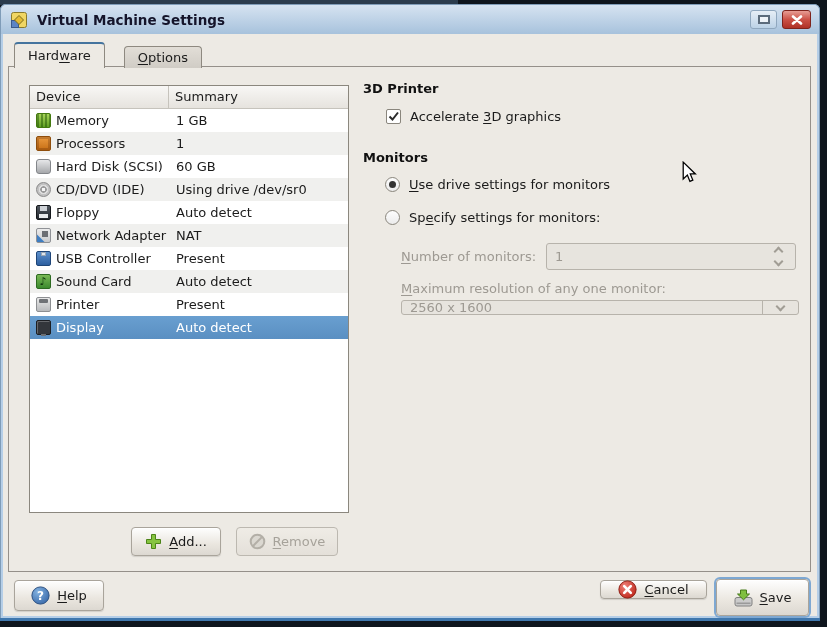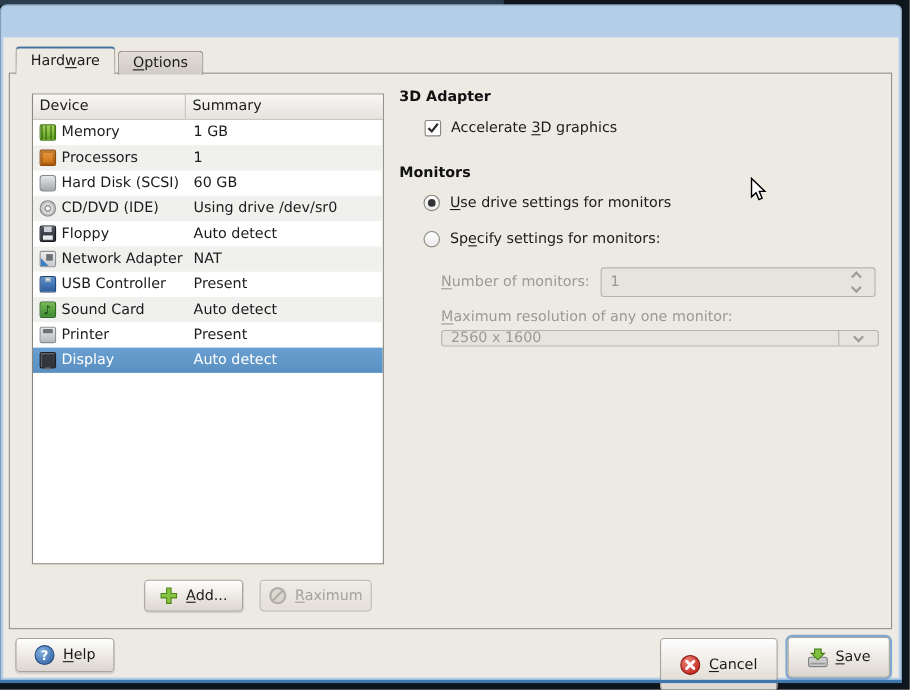--- a/index.html
+++ b/index.html
@@ -25,21 +25,21 @@
   .win-controls{margin-left:auto;display:flex;gap:5px;align-items:center;}
   .wbtn{height:19px;border-radius:3px;display:flex;align-items:center;justify-content:center;box-sizing:border-box;cursor:default;}
   .wbtn.max{width:27px;background:linear-gradient(#e6eef6,#bcd2e6);border:1px solid #8fa7be;}
   .max-glyph{width:8px;height:5px;border:2px solid #5b6b7b;background:#eef3f8;}
   .wbtn.close{width:29px;background:linear-gradient(#e79d94 0%,#cc5247 50%,#ae3126 100%);border:1px solid #7e231c;}
 
   
   .dialog{position:absolute;left:3px;right:3px;top:30px;bottom:5px;background:#edeae4;}
 
   
-  .tabs{position:absolute;left:11px;top:8px;display:flex;gap:2px;z-index:2;}
+  .tabs{position:absolute;left:11px;top:8px;display:flex;gap:19px;z-index:2;}
   .tab{padding:0 13px;height:21px;line-height:21px;margin-top:4px;
     border:1px solid #8e8980;border-bottom:none;border-radius:4px 4px 0 0;
     background:linear-gradient(#e2ded7,#d0ccc5);cursor:default;}
   .tab.active{background:#edeae4;border-top:2px solid #44749e;height:24px;line-height:23px;margin-top:0;z-index:3;}
 
   .notebook{position:absolute;left:5px;top:32px;width:803px;height:506px;
     border:1px solid #95908a;background:#edeae4;box-sizing:border-box;}
 
   
   .device-list{position:absolute;left:20px;top:18px;width:320px;height:428px;
@@ -80,21 +80,21 @@
 
   
   .gbtn{display:flex;align-items:center;justify-content:center;gap:7px;box-sizing:border-box;
     background:linear-gradient(#fefefe,#eae6df 60%,#dcd8d1);
     border:1px solid #a9a49b;border-radius:4px;
     box-shadow:0 1px 1px rgba(0,0,0,.12),inset 0 1px 0 #fff;cursor:default;}
   .gbtn.disabled{background:linear-gradient(#efece6,#e4e0d9);color:#a6a29a;border-color:#bcb8b0;box-shadow:none;}
   .add-btn{position:absolute;left:122px;top:460px;width:90px;height:29px;}
   .remove-btn{position:absolute;left:227px;top:460px;width:102px;height:29px;}
   .help-btn{position:absolute;left:11px;top:546px;width:90px;height:31px;}
-  .cancel-btn{position:absolute;left:597px;top:546px;width:107px;height:48px;}
+  .cancel-btn{position:absolute;left:597px;top:546px;width:107px;height:19px;}
   .save-btn{position:absolute;left:713px;top:545px;width:93px;height:37px;box-shadow:0 0 0 2px #7ea8d2,inset 0 1px 0 #fff;}
   .u{text-decoration:underline;text-underline-offset:2px;}
 
   
   .heading{position:absolute;font-weight:bold;color:#111;}
   .h-3d{left:354px;top:14px;}
   .h-mon{left:354px;top:83px;}
   .ctl-row{position:absolute;display:flex;align-items:center;gap:9px;}
   .cb-row{left:377px;top:42px;}
   .r1-row{left:376px;top:110px;}
@@ -121,20 +121,40 @@
   .dd-btn{width:36px;height:100%;border-left:1px solid #b7b3ab;display:flex;align-items:center;justify-content:center;box-sizing:border-box;}
 
   .cursor{position:absolute;left:681px;top:161px;z-index:50;pointer-events:none;}
 </style>
 </head>
 <body>
 
 <div class="desktop-strip"></div>
 
 <div class="window">
+  <div class="titlebar">
+    <span style="display:flex;">
+      <svg width="20" height="20" viewBox="0 0 20 20">
+        <rect x="2.5" y="2.5" width="15" height="15" rx="2" fill="#f0d663" stroke="#8a7a2a"></rect>
+        <rect x="2.5" y="10.5" width="7" height="7" fill="#5b84c4" stroke="#3a5a8a"></rect>
+        <path d="M10 5.5 L14.5 10 L10 14.5 L5.5 10 Z" fill="#e3bb34" stroke="#7a6a1a"></path>
+      </svg>
+    </span>
+    <span class="title-text">Virtual Machine Settings</span>
+    <span class="win-controls">
+      <span class="wbtn max">
+          <span class="max-glyph"></span>
+        </span>
+      <span class="wbtn close">
+        <svg width="12" height="10" viewBox="0 0 12 10">
+          <path d="M2 1.5 L10 8.5 M10 1.5 L2 8.5" stroke="#ffffff" stroke-width="2.6" stroke-linecap="round"></path>
+        </svg>
+      </span>
+    </span>
+  </div>
 
   <div class="dialog">
 
     <div class="tabs">
       <div class="tab active">
         <span>Hard</span><span class="u">w</span><span>are</span>
       </div>
       <div class="tab">
         <span></span><span class="u">O</span><span>ptions</span>
       </div>
@@ -225,24 +245,24 @@
         <svg width="17" height="17" viewBox="0 0 17 17">
           <path d="M6.5 1.5 h4 v5 h5 v4 h-5 v5 h-4 v-5 h-5 v-4 h5 z" fill="#86c440" stroke="#4c8418"></path>
         </svg>
         <span><span></span><span class="u">A</span><span>dd...</span></span>
       </div>
       <div class="gbtn remove-btn disabled">
         <svg width="17" height="17" viewBox="0 0 17 17">
           <circle cx="8.5" cy="8.5" r="6.8" fill="#dbd8d1" stroke="#b3afa7" stroke-width="2"></circle>
           <line x1="3.9" y1="13.1" x2="13.1" y2="3.9" stroke="#b3afa7" stroke-width="2"></line>
         </svg>
-        <span><span></span><span class="u">R</span><span>aximum</span></span>
-      </div>
-
-      <div class="heading h-3d">3D Adapter</div>
+        <span><span></span><span class="u">R</span><span>emove</span></span>
+      </div>
+
+      <div class="heading h-3d">3D Printer</div>
 
       <div class="ctl-row cb-row">
         <span class="checkbox checked">
           <svg width="13" height="13" viewBox="0 0 13 13">
             <path d="M2.5 6.5 L5.5 9.5 L11 2.5" fill="none" stroke="#2b2b2b" stroke-width="2"></path>
           </svg>
         </span>
         <span><span>Accelerate </span><span class="u">3</span><span>D graphics</span></span>
       </div>
 

